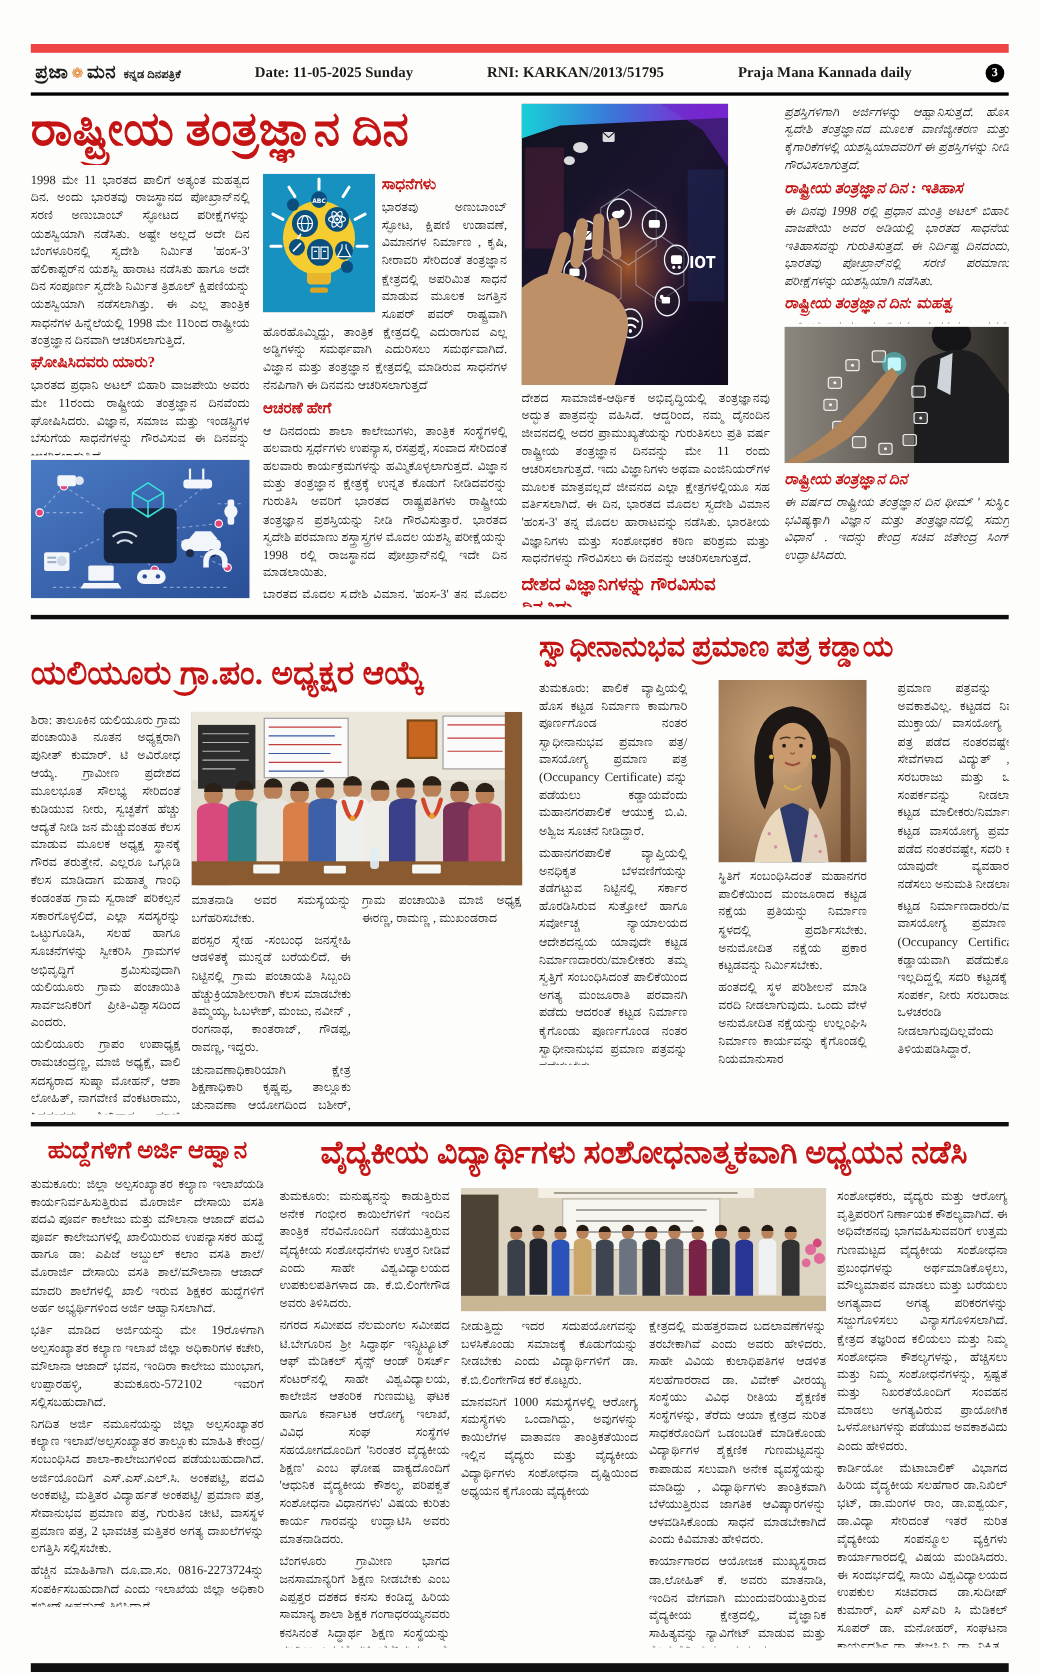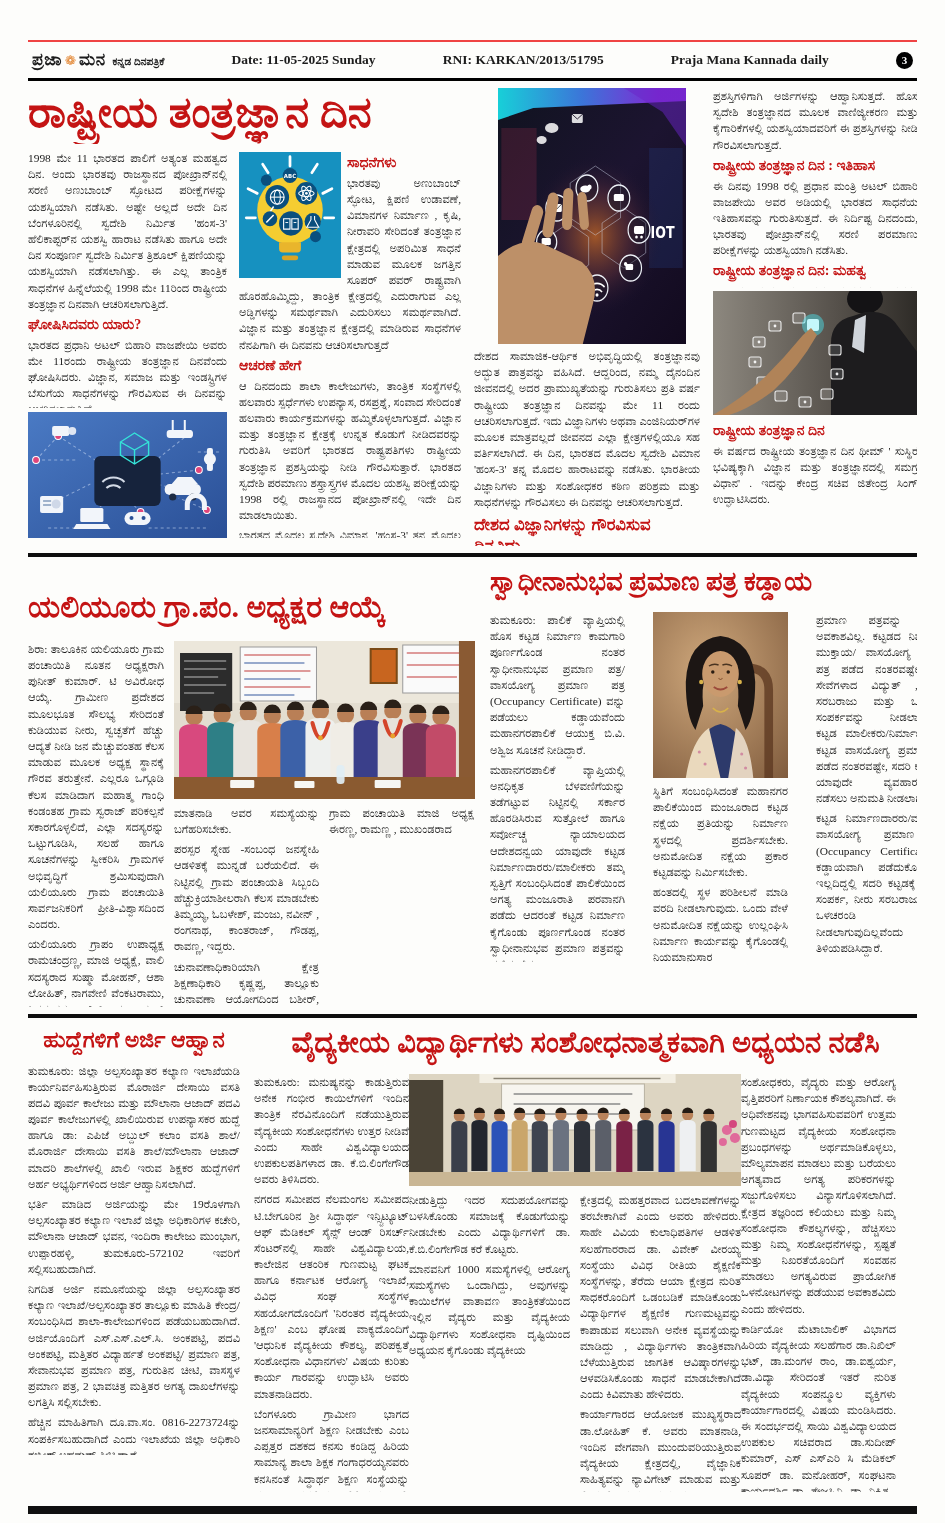--- a/index.html
+++ b/index.html
@@ -10,21 +10,21 @@
   html,body{margin:0;padding:0;background:#e9e9e6;}
   body{font-family:"Liberation Serif","DejaVu Sans",sans-serif;color:var(--ink);}
   .page{
     width:945px;min-height:1523px;background:var(--paper);
     margin:0 auto;box-sizing:border-box;padding:40px 28px 0;
     position:relative;overflow:hidden;
   }
   
   .masthead{
     display:flex;align-items:center;justify-content:space-between;
-    border-top:2px solid #ef4444;border-bottom:3px solid #000;
+    border-top:8px solid #ef4444;border-bottom:3px solid #000;
     padding:5px 4px;height:26px;text-align:right;
   }
   .mh-logo{display:flex;align-items:baseline;gap:3px;white-space:nowrap;}
   .logo-main{font-weight:bold;font-size:17px;letter-spacing:.5px;}
   .logo-flower{color:#e07a1e;font-size:13px;}
   .logo-sub{font-size:10.5px;font-weight:bold;margin-left:4px;}
   .mh-date,.mh-rni,.mh-name{font-weight:bold;font-size:13.5px;white-space:nowrap;}
   .mh-page{
     width:17px;height:17px;border-radius:50%;background:#000;color:#fff;
     font-size:11px;font-weight:bold;display:flex;align-items:center;justify-content:center;
@@ -43,22 +43,22 @@
     font-size:43px;line-height:1.15;color:var(--red);font-weight:bold;
     margin:0 0 6px;white-space:nowrap;overflow:hidden;height:56px;
   }
   .s1-cols{display:flex;gap:12px;height:388px;overflow:hidden;}
   .colA{width:199px;flex:none;display:flex;flex-direction:column;}
   .colA-text{flex:1 1 auto;overflow:hidden;}
   .iot-img{height:126px;flex:none;margin-top:4px;}
   .colB{width:222px;flex:none;overflow:hidden;}
   .bulb-img{float:left;width:102px;height:126px;margin:2px 6px 3px 0;}
   .colC{width:226px;flex:none;overflow:hidden;}
-  .hand-img{width:188px;height:256px;margin-bottom:4px;margin-left:24px;}
-  .colD{width:205px;flex:none;overflow:hidden;display:flex;flex-direction:column;}
+  .hand-img{width:188px;height:256px;margin-bottom:4px;}
+  .colD{width:205px;flex:none;overflow:hidden;display:flex;flex-direction:column;font-style:italic;}
   .colD .d1{height:200px;overflow:hidden;}
   .touch-img{height:124px;flex:none;margin:3px 0;}
   .colD .d2{flex:1;overflow:hidden;}
   
   .sec2{display:flex;gap:15px;height:442px;overflow:hidden;}
   .gp-block{width:447px;flex:none;}
   .gp-headline{font-size:30px;color:var(--red);font-weight:bold;white-space:nowrap;overflow:hidden;height:44px;margin-bottom:7px;}
   .gp-content{display:flex;gap:10px;height:384px;overflow:hidden;}
   .gp-colA{width:136px;flex:none;overflow:hidden;}
   .gp-right{width:301px;flex:none;display:flex;flex-direction:column;}
@@ -72,21 +72,21 @@
   .occ-col{width:135px;flex:none;overflow:hidden;}
   .occ-photo{width:135px;height:166px;margin-bottom:5px;}
   
   .sec3{display:flex;gap:14px;height:470px;overflow:hidden;}
   .jobs-block{width:212px;flex:none;}
   .jobs-h-black{font-size:22px;text-align:center;font-weight:bold;margin:2px 0 0;line-height:1.25;}
   .jobs-h-red{font-size:22px;text-align:center;font-weight:bold;color:var(--red);margin:0 0 9px;line-height:1.25;}
   .jobs-body{height:392px;overflow:hidden;}
   .med-block{flex:1;min-width:0;}
   .med-headline{font-size:29px;color:var(--red);font-weight:bold;white-space:nowrap;overflow:hidden;height:42px;margin:0 0 6px;text-align:center;}
-  .med-content{display:flex;gap:0;height:418px;overflow:hidden;}
+  .med-content{display:flex;gap:10px;height:418px;overflow:hidden;}
   .med-col{width:155px;flex:none;overflow:hidden;}
   .med-mid{width:332px;flex:none;display:flex;flex-direction:column;}
   .med-photo{height:112px;flex:none;margin-bottom:6px;}
   .med-undercols{display:flex;gap:10px;flex:1;overflow:hidden;}
   .med-colB,.med-colC{width:161px;overflow:hidden;}
   .bottom-bar{height:8px;background:#101010;margin-top:10px;}
 </style>
 </head>
 <body>
 

